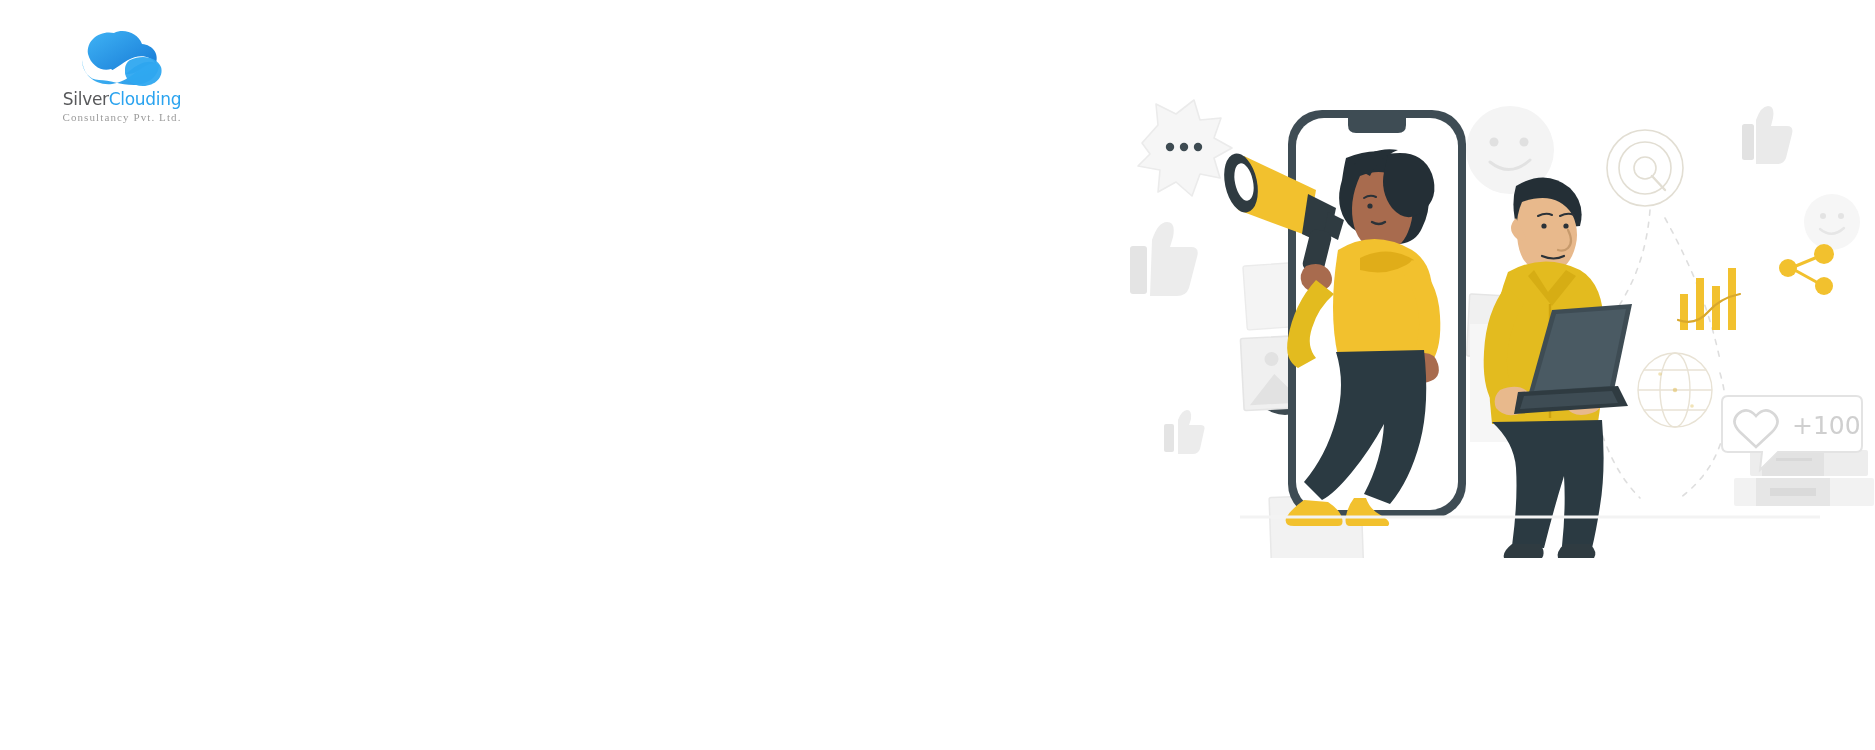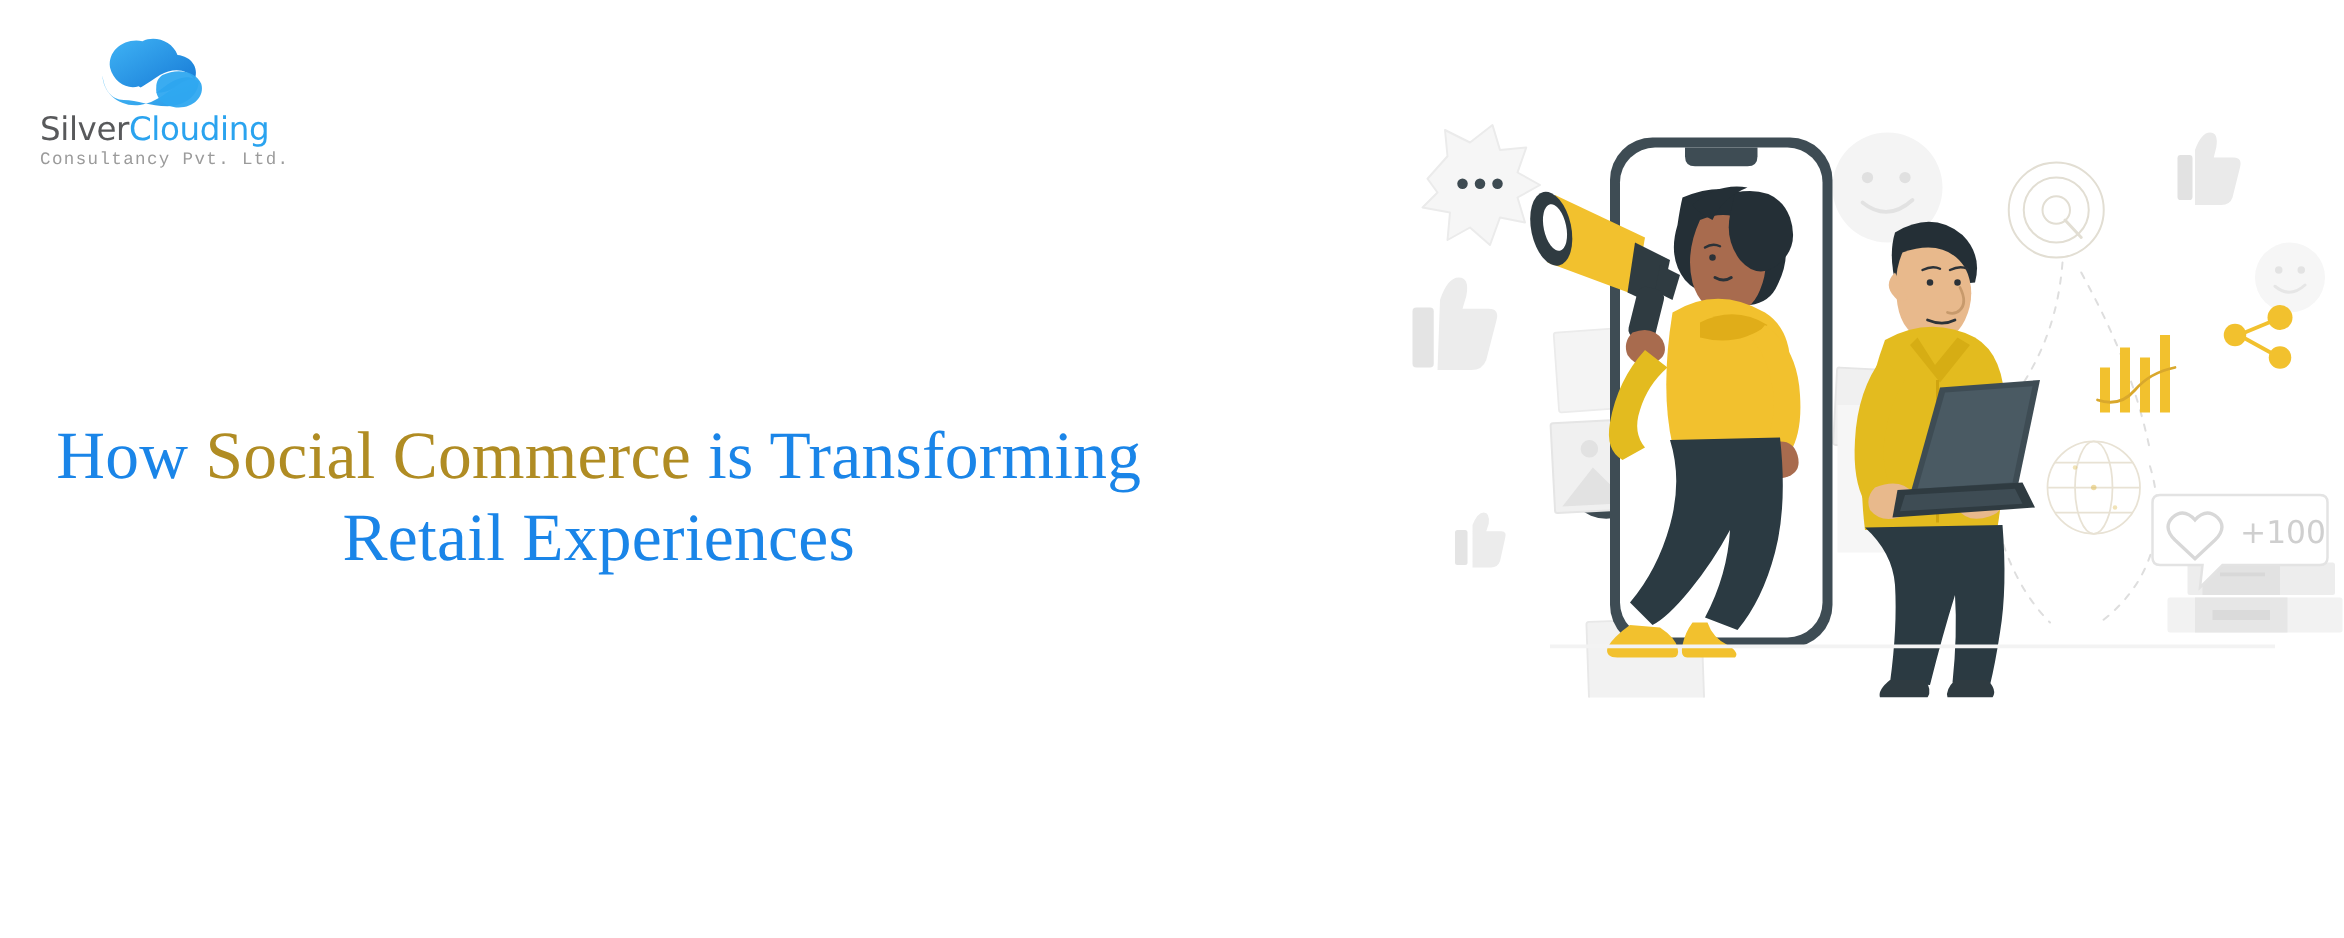--- a/index.html
+++ b/index.html
@@ -30,37 +30,37 @@
     width: 180px;
   }
   .logo-mark {
     display: block;
     width: 110px;
     height: 66px;
     margin-left: 26px;
   }
   .logo-wordmark {
     font-family: "DejaVu Sans", sans-serif;
-    font-size: 26px;
+    font-size: 17px;
     font-weight: 400;
     letter-spacing: -0.3px;
     line-height: 1;
     margin-top: 1px;
     white-space: nowrap;
     text-align: center;
   }
   .logo-word-silver { color: #58595b; }
   .logo-word-clouding { color: #2aa3ef; }
   .logo-tagline {
-    font-family: Liberation Mono, monospace;
-    font-size: 14px;
+    font-family: Liberation Serif, serif;
+    font-size: 11px;
     color: #9b9b9b;
     letter-spacing: 1.1px;
     margin-top: 3px;
-    text-align: left;
+    text-align: center;
     white-space: nowrap;
   }
 
   
   .headline {
     position: absolute;
     left: 40px;
     top: 296px;
     width: 878px;
     text-align: center;
@@ -113,26 +113,20 @@
 
       <path d="M72 36 C84 30 99 33 103 43 C106 53 97 62 85 62
                C74 62 66 55 67 46 C67 41 69 38 72 36 Z" fill="#2fa8f0" opacity="0.95"></path>
     </svg>
     <div class="logo-wordmark">
       <span class="logo-word-silver">Silver</span><span class="logo-word-clouding">Clouding</span>
     </div>
     <div class="logo-tagline">Consultancy Pvt. Ltd.</div>
   </div>
 
-  <h1 class="headline">
-    <span class="hl-blue">How</span>
-    <span class="hl-gold">Social Commerce</span>
-    <span class="hl-blue">is Transforming</span>
-    <span class="hl-blue">Retail Experiences</span>
-  </h1>
 
   <div class="illustration">
   <svg viewBox="0 0 755 460" xmlns="http://www.w3.org/2000/svg">
 
     <g opacity="1">
 
       <g>
         <circle cx="390" cy="52" r="44" fill="#f4f4f4"></circle>
         <circle cx="374" cy="44" r="4.5" fill="#e0e0e0"></circle>
         <circle cx="404" cy="44" r="4.5" fill="#e0e0e0"></circle>

